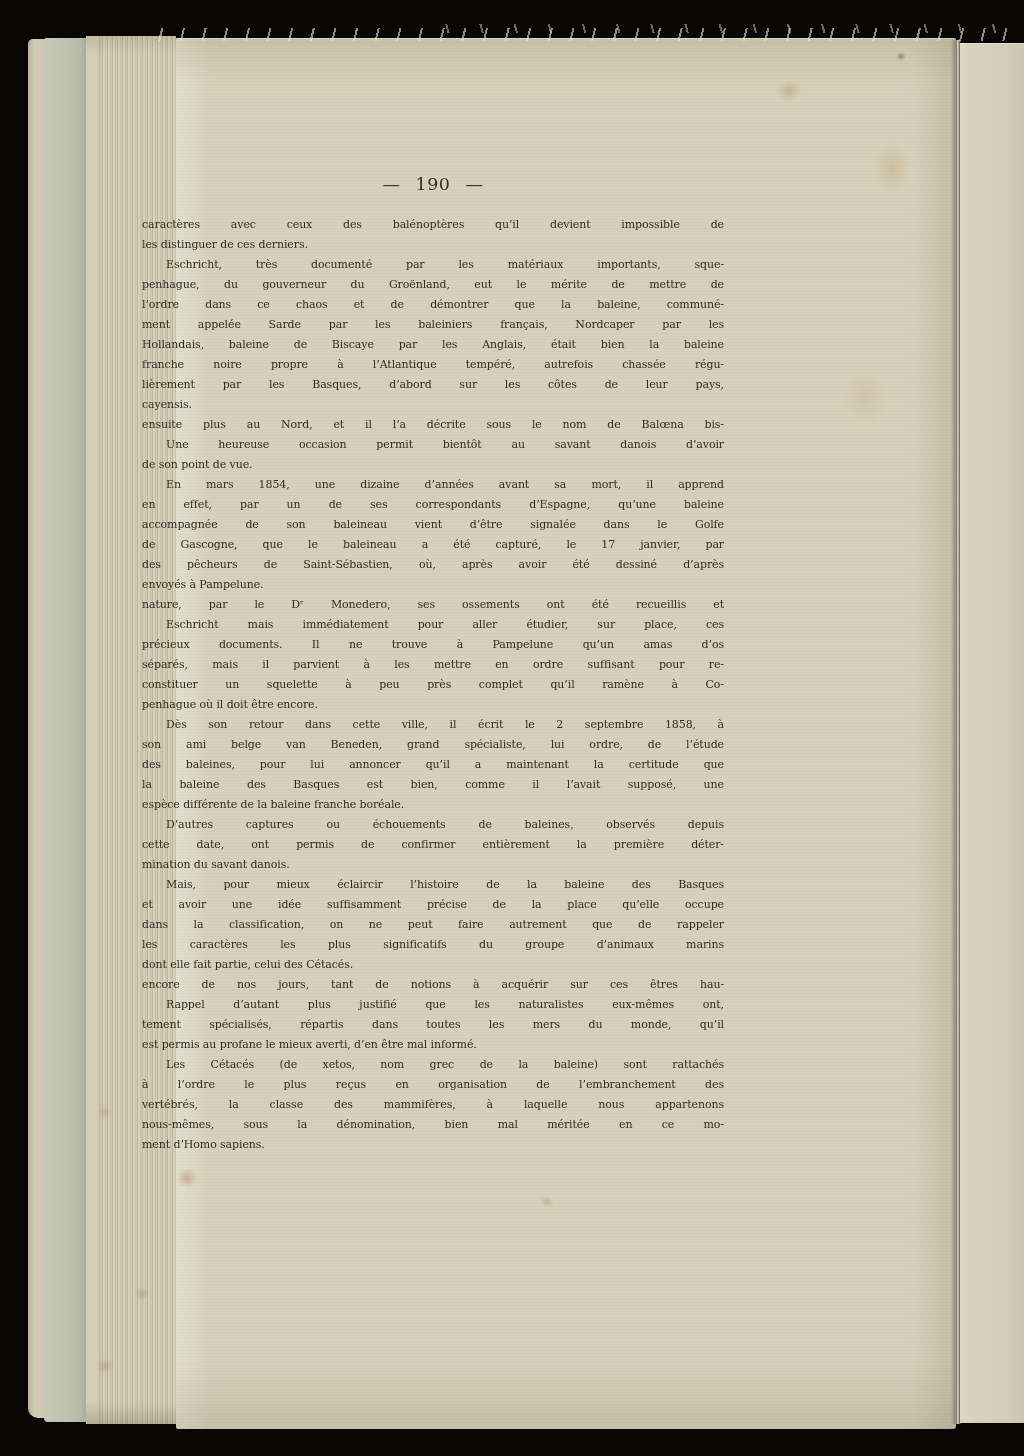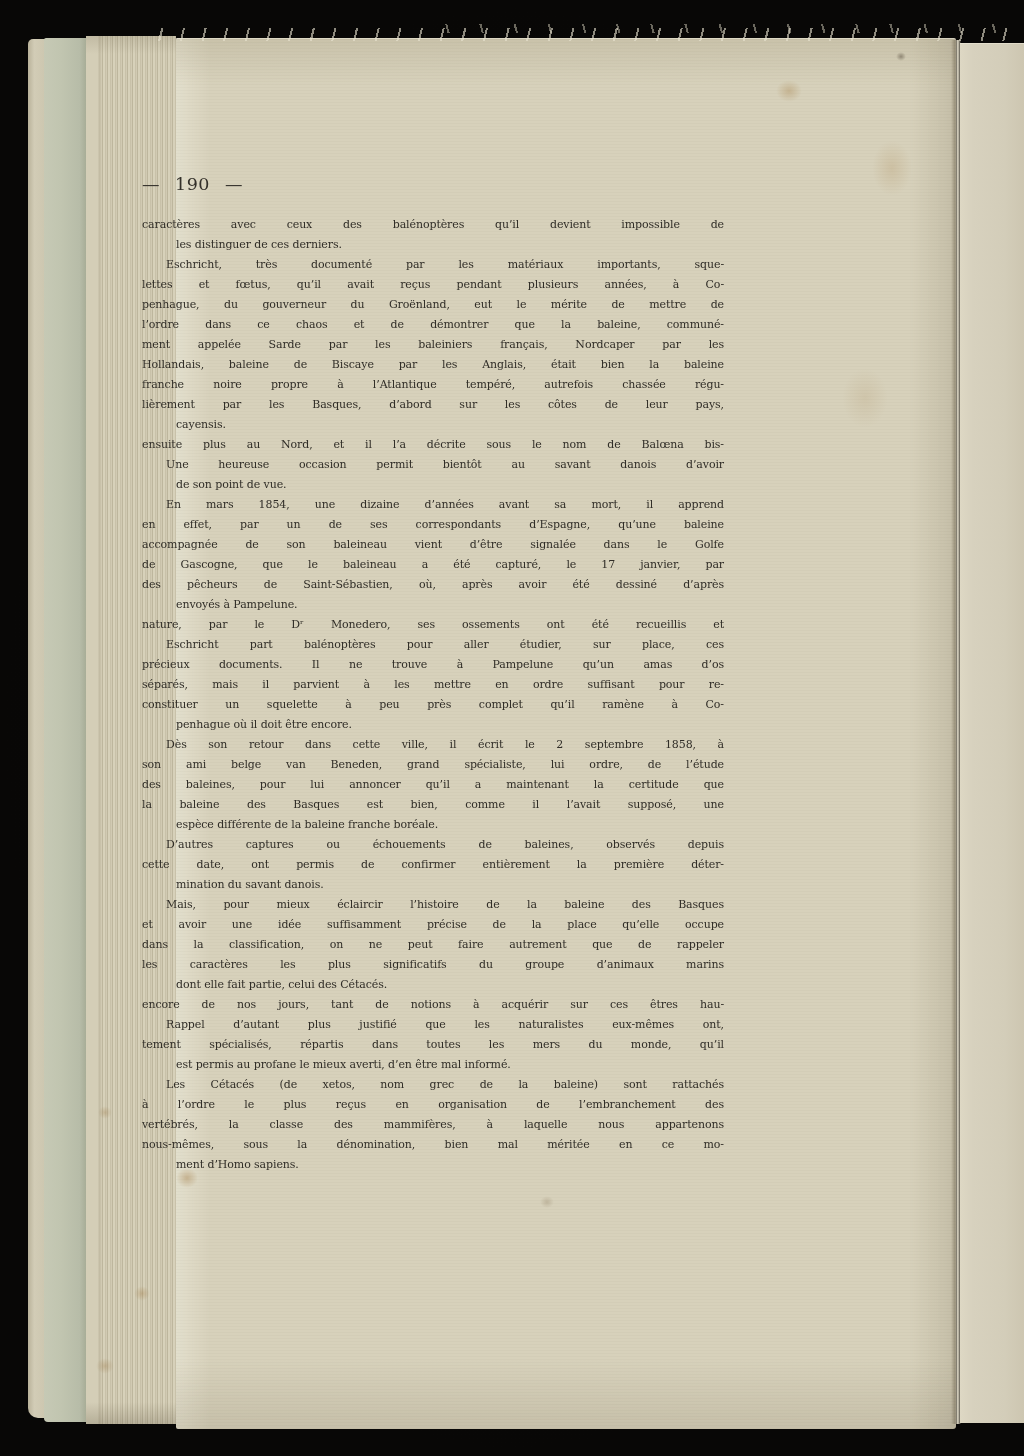--- a/index.html
+++ b/index.html
@@ -77,31 +77,31 @@
   .s4{left:176px;top:1168px;width:22px;height:20px;background:radial-gradient(ellipse,rgba(158,118,62,.40) 0,rgba(158,118,62,0) 70%);}
   .s5{left:134px;top:1286px;width:16px;height:15px;background:radial-gradient(ellipse,rgba(158,118,62,.35) 0,rgba(158,118,62,0) 70%);}
   .s6{left:96px;top:1358px;width:18px;height:16px;background:radial-gradient(ellipse,rgba(150,112,60,.32) 0,rgba(150,112,60,0) 70%);}
   .s7{left:98px;top:1106px;width:14px;height:13px;background:radial-gradient(ellipse,rgba(150,112,60,.30) 0,rgba(150,112,60,0) 70%);}
   .s8{left:842px;top:368px;width:46px;height:60px;background:radial-gradient(ellipse,rgba(168,136,88,.16) 0,rgba(168,136,88,0) 70%);}
   .s9{left:540px;top:1196px;width:14px;height:12px;background:radial-gradient(ellipse,rgba(120,100,70,.25) 0,rgba(120,100,70,0) 70%);}
 
   
   .page-header{
     position:absolute;left:142px;top:174px;width:582px;
-    font-size:17.5px;color:#33302a;
+    text-align:center;font-size:17.5px;color:#33302a;
     word-spacing:9px;letter-spacing:.5px;
   }
   .text-block{
     position:absolute;left:142px;top:215px;width:582px;
     font-size:11px;line-height:20px;color:#302d27;
     letter-spacing:-0.1px;
   }
   .para{margin:0;}
   .line{text-align:justify;text-align-last:justify;}
-  .line.last{text-align-last:left;margin-left:34px;}
+  .line.last{text-align-last:left;}
   .line.first{padding-left:24px;}
   .italic{}
 </style>
 </head>
 <body>
 
 <div class="scene">
   <div class="cover-edge"></div>
   <div class="endpaper"></div>
   <div class="page-stack"></div>
@@ -125,21 +125,20 @@
   <div class="stain s9"></div>
 
   <div class="page-header">— 190 —</div>
   <div class="text-block">
       <div class="para">
         <div class="line">caractères avec ceux des balénoptères qu’il devient impossible de</div>
         <div class="line last">les distinguer de ces derniers.</div>
       </div>
       <div class="para">
         <div class="line first">Eschricht, très documenté par les matériaux importants, sque-</div>
-        <div class="line">lettes et fœtus, qu’il avait reçus pendant plusieurs années, à Co-</div>
         <div class="line">penhague, du gouverneur du Groënland, eut le mérite de mettre de</div>
         <div class="line">l’ordre dans ce chaos et de démontrer que la baleine, communé-</div>
         <div class="line">ment appelée Sarde par les baleiniers français, Nordcaper par les</div>
         <div class="line">Hollandais, baleine de Biscaye par les Anglais, était bien la baleine</div>
         <div class="line">franche noire propre à l’Atlantique tempéré, autrefois chassée régu-</div>
         <div class="line">lièrement par les Basques, d’abord sur les côtes de leur pays,</div>
         <div class="line last">cayensis.</div>
         <div class="line">ensuite plus au Nord, et il l’a décrite sous le nom de Balœna bis-</div>
       </div>
       <div class="para">
@@ -149,21 +148,21 @@
       <div class="para">
         <div class="line first">En mars 1854, une dizaine d’années avant sa mort, il apprend</div>
         <div class="line">en effet, par un de ses correspondants d’Espagne, qu’une baleine</div>
         <div class="line">accompagnée de son baleineau vient d’être signalée dans le Golfe</div>
         <div class="line">de Gascogne, que le baleineau a été capturé, le 17 janvier, par</div>
         <div class="line">des pêcheurs de Saint-Sébastien, où, après avoir été dessiné d’après</div>
         <div class="line last">envoyés à Pampelune.</div>
         <div class="line">nature, par le Dʳ Monedero, ses ossements ont été recueillis et</div>
       </div>
       <div class="para">
-        <div class="line first">Eschricht part balénoptères pour aller étudier, sur place, ces</div>
+        <div class="line first">Eschricht mais immédiatement pour aller étudier, sur place, ces</div>
         <div class="line">précieux documents. Il ne trouve à Pampelune qu’un amas d’os</div>
         <div class="line">séparés, mais il parvient à les mettre en ordre suffisant pour re-</div>
         <div class="line">constituer un squelette à peu près complet qu’il ramène à Co-</div>
         <div class="line last">penhague où il doit être encore.</div>
       </div>
       <div class="para">
         <div class="line first">Dès son retour dans cette ville, il écrit le 2 septembre 1858, à</div>
         <div class="line">son ami belge van Beneden, grand spécialiste, lui ordre, de l’étude</div>
         <div class="line">des baleines, pour lui annoncer qu’il a maintenant la certitude que</div>
         <div class="line">la baleine des Basques est bien, comme il l’avait supposé, une</div>

